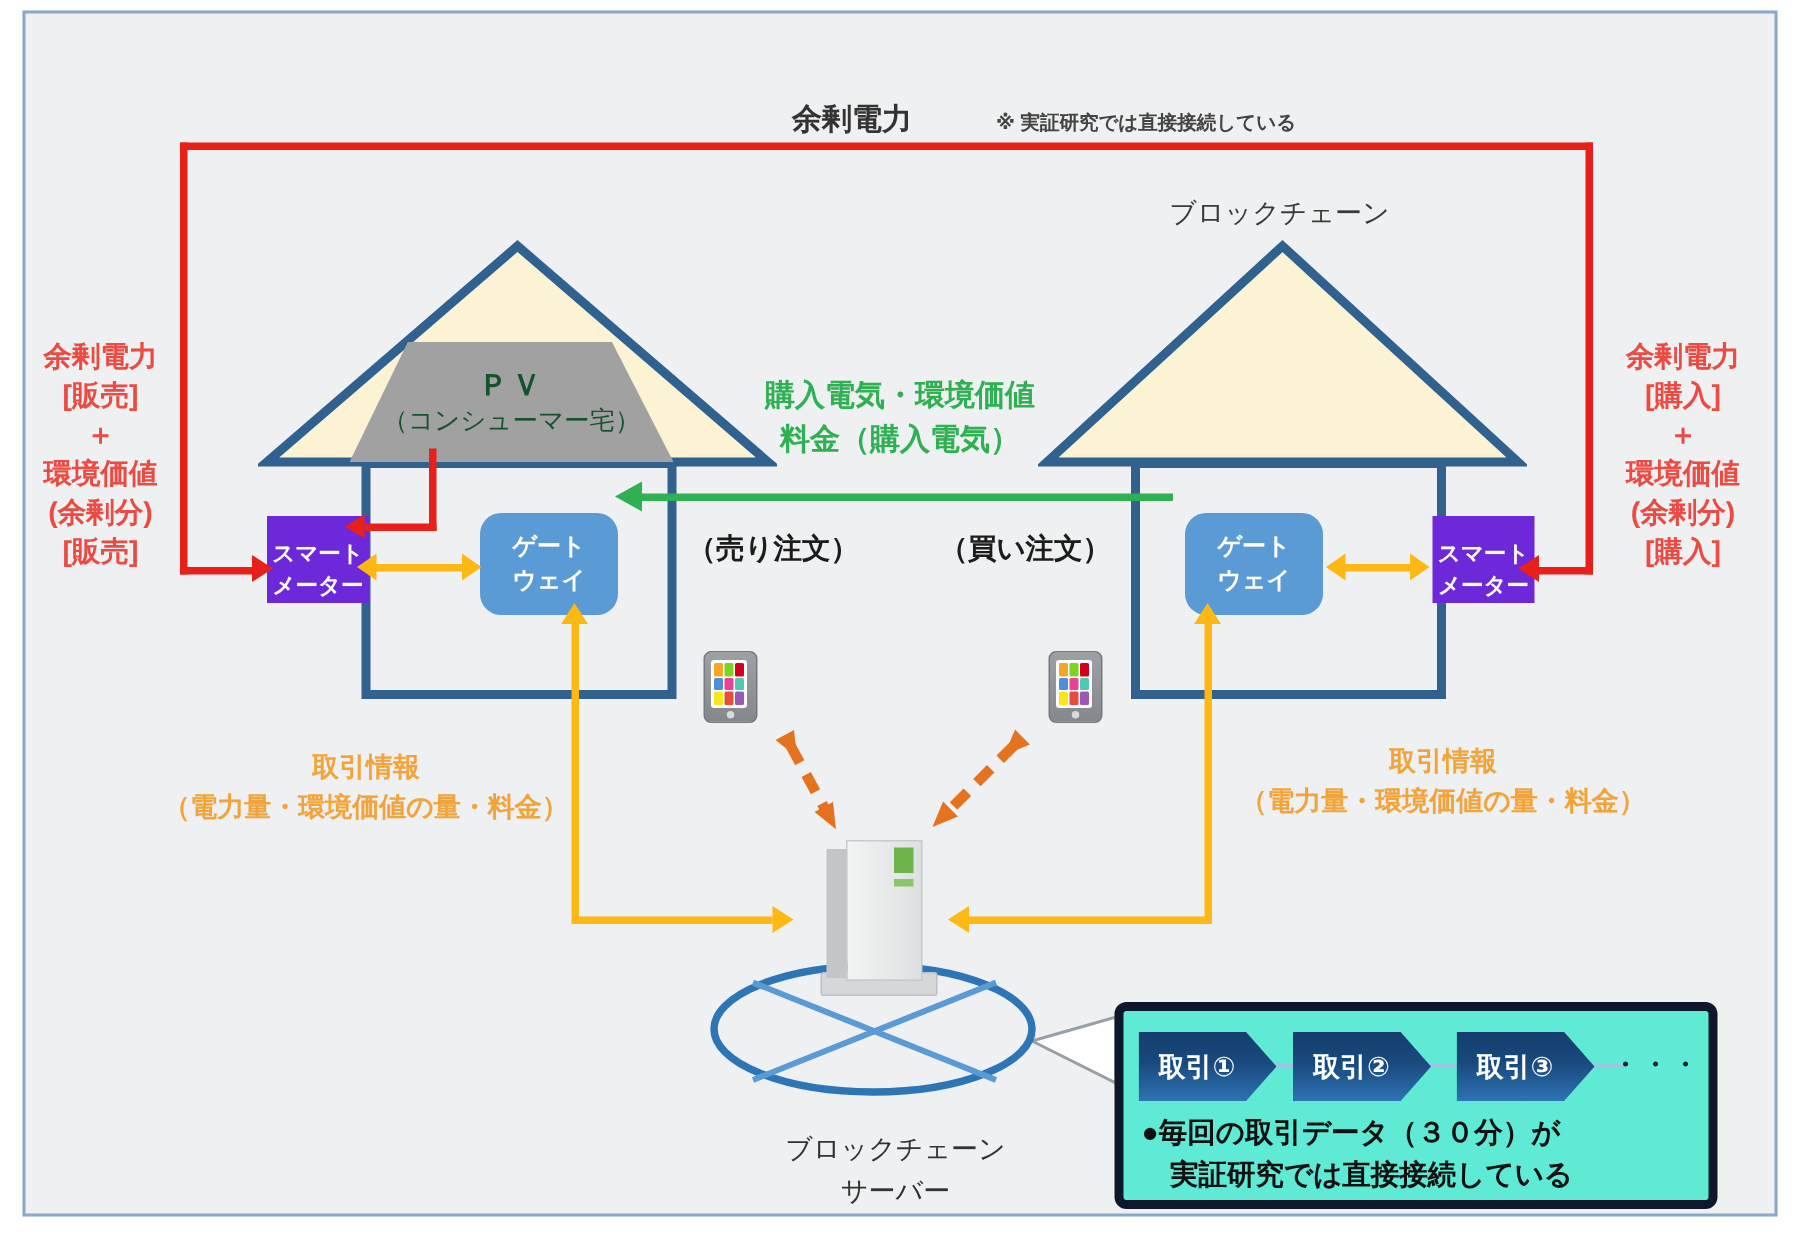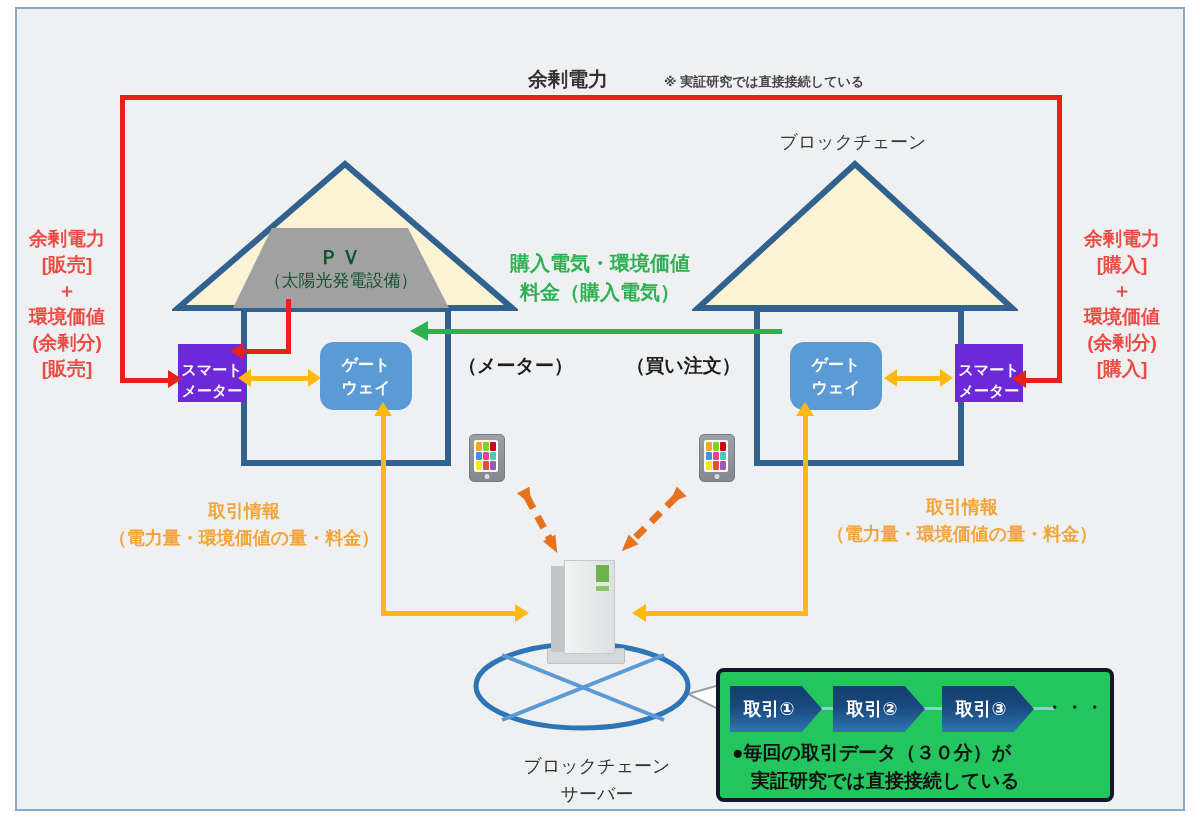--- a/index.html
+++ b/index.html
@@ -42,22 +42,22 @@
          border-radius:5px;border:1px solid #76797d;z-index:6;}
   .ph-screen{position:absolute;left:4px;top:5px;width:24px;height:32px;background:#fff;border-radius:2px;
          display:grid;grid-template-columns:repeat(3,1fr);grid-template-rows:repeat(3,1fr);gap:1px;padding:2px;box-sizing:border-box;}
   .ph-screen i{border-radius:1px;display:block;}
   .ph-screen i:nth-child(1){background:#f5a623}.ph-screen i:nth-child(2){background:#7ed321}
   .ph-screen i:nth-child(3){background:#d0021b}.ph-screen i:nth-child(4){background:#4a90d9}
   .ph-screen i:nth-child(5){background:#e84393}.ph-screen i:nth-child(6){background:#50c8b4}
   .ph-screen i:nth-child(7){background:#f8e71c}.ph-screen i:nth-child(8){background:#e74c3c}
   .ph-screen i:nth-child(9){background:#9b59b6}
   .ph-home{position:absolute;bottom:2px;left:50%;transform:translateX(-50%);width:5px;height:5px;border-radius:50%;background:#d8dbde;}
-  .callout{position:absolute;left:716px;top:668px;width:390px;height:126px;background:#22c55e;
-           border:4px solid #0f172a;border-radius:8px;z-index:10;}
+  .callout{position:absolute;left:743px;top:668px;width:390px;height:126px;background:#5eead4;
+           border:6px solid #0f172a;border-radius:8px;z-index:10;}
   .chev{position:absolute;top:14px;width:92px;height:46px;color:#fff;font-weight:bold;font-size:18px;
         background:linear-gradient(180deg,#143e6d 0%,#19497e 45%,#2e74b2 100%);
         clip-path:polygon(0 0,78% 0,100% 50%,78% 100%,0 100%);
         display:flex;align-items:center;justify-content:center;padding-right:14px;box-sizing:border-box;}
   .chev-link{position:absolute;left:16px;top:35px;width:318px;height:3px;background:#9dc3e6;}
   .dots{position:absolute;left:326px;top:24px;font-weight:bold;font-size:17px;letter-spacing:3px;color:#222;}
   .note{position:absolute;font-size:19px;font-weight:bold;color:#111;white-space:nowrap;}
 </style>
 </head>
 <body>
@@ -70,21 +70,21 @@
     <polygon points="173,6 6,150 340,150" fill="#fcf3d5" stroke="#30618f" stroke-width="6"></polygon>
   </svg>
   <svg class="abs z2" style="left:692px;top:158px" width="326" height="156" viewBox="0 0 326 156">
     <polygon points="163,6 6,150 320,150" fill="#fcf3d5" stroke="#30618f" stroke-width="6"></polygon>
   </svg>
   <div class="body-box z2" style="left:241px;top:306px;width:198px;height:148px;"></div>
   <div class="body-box z2" style="left:754px;top:306px;width:198px;height:148px;"></div>
 
   <div class="pv">
     <div class="l1">ＰＶ</div>
-    <div class="l2">（太陽光発電設備）</div>
+    <div class="l2">（コンシューマー宅）</div>
   </div>
 
   <div class="meter" style="left:178px;top:344px;">
     <span>スマート</span>
     <span>メーター</span>
   </div>
   <div class="gateway" style="left:320px;top:342px;">
     <span>ゲート</span>
     <span>ウェイ</span>
   </div>
@@ -179,21 +179,21 @@
   </div>
 
   <div class="lbl title-main z8" style="left:528px;top:66px;">余剰電力</div>
   <div class="lbl title-note z8" style="left:664px;top:73px;">※ 実証研究では直接接続している</div>
 
   <div class="lbl house-label tc z8" style="left:753px;top:130px;width:200px;">ブロックチェーン</div>
 
   <div class="green-text z8" style="left:435px;top:250px;width:330px;">購入電気・環境価値</div>
   <div class="green-text z8" style="left:435px;top:279px;width:330px;">料金（購入電気）</div>
 
-  <div class="order-lbl z8" style="left:448px;top:353px;width:135px;">（メーター）</div>
+  <div class="order-lbl z8" style="left:448px;top:353px;width:135px;">（売り注文）</div>
   <div class="order-lbl z8" style="left:616px;top:353px;width:135px;">（買い注文）</div>
 
   <div class="red-block" style="left:8px;top:226px;">
     <div>余剰電力</div>
     <div>[販売]</div>
     <div>＋</div>
     <div>環境価値</div>
     <div>(余剰分)</div>
     <div>[販売]</div>
   </div>

